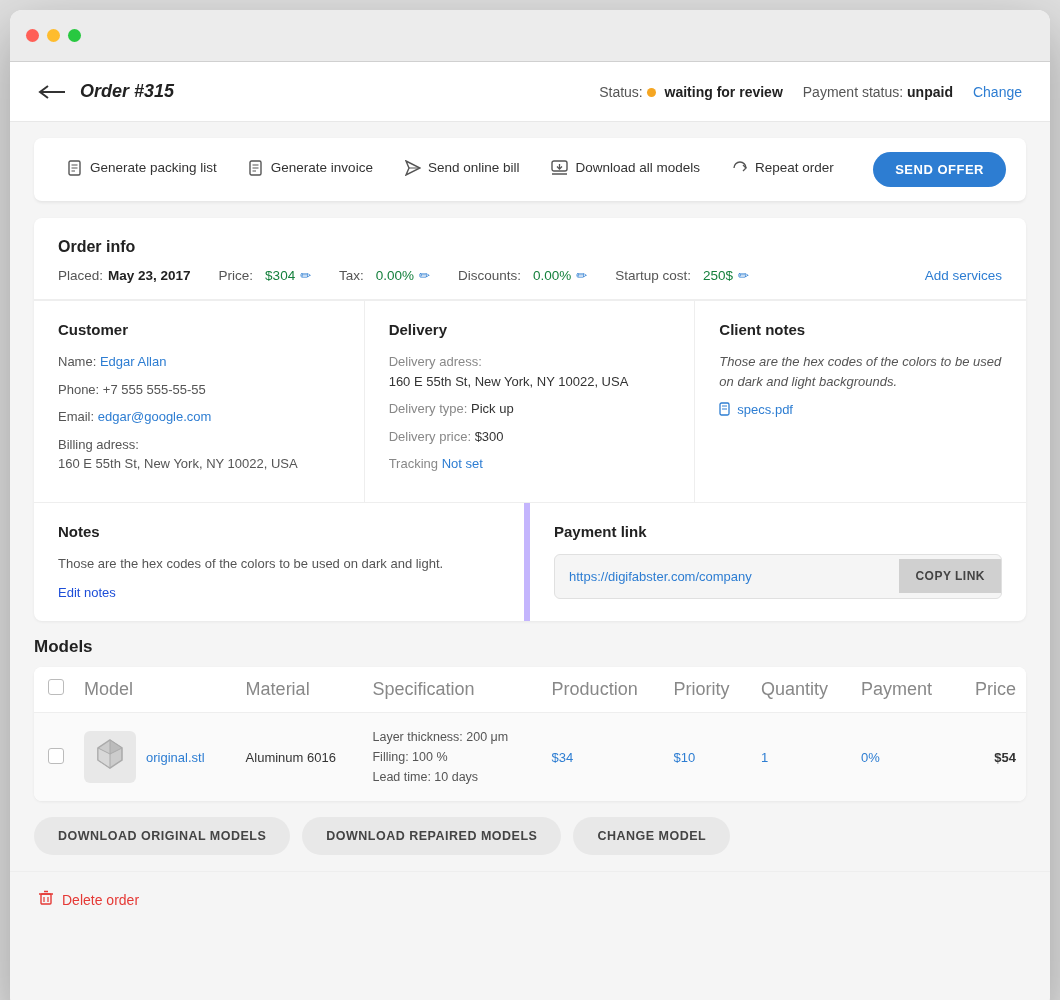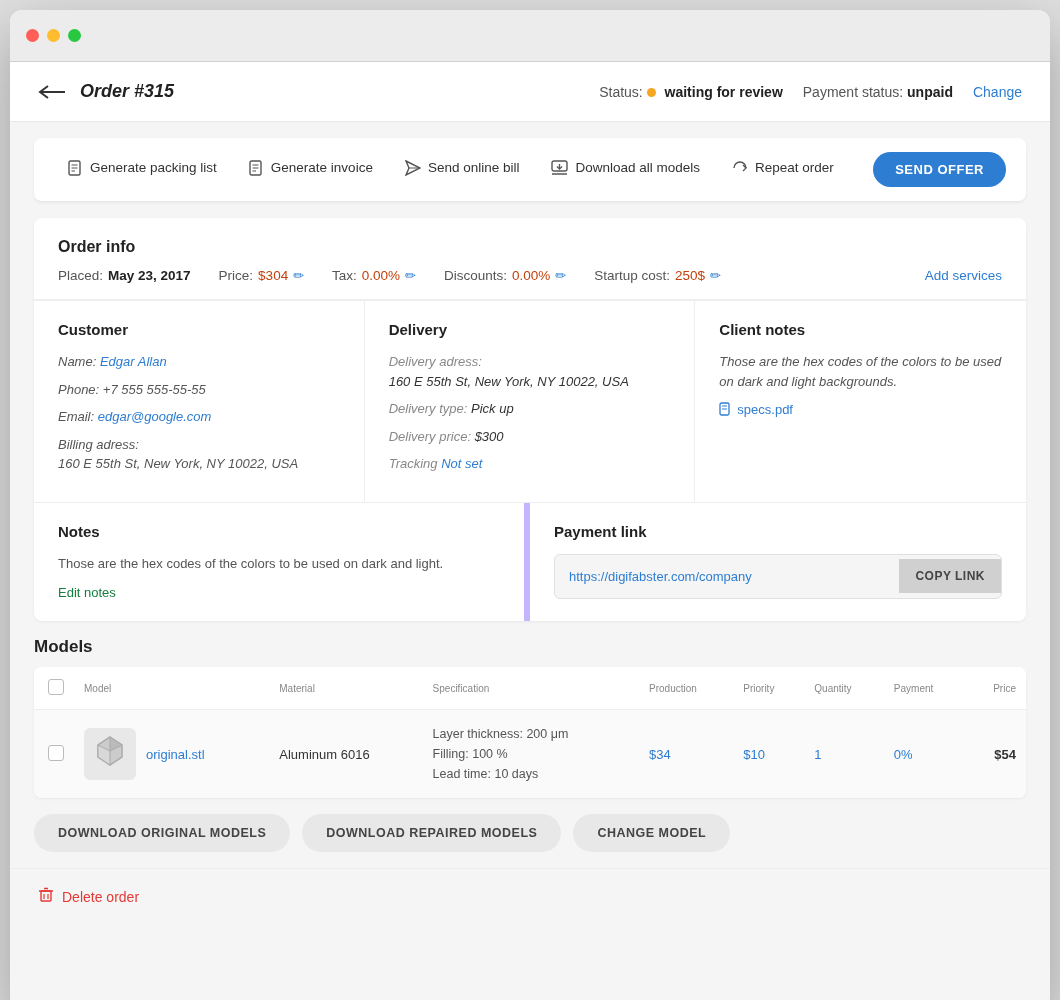--- a/index.html
+++ b/index.html
@@ -151,21 +151,21 @@
     .order-meta {
       display: flex;
       align-items: center;
       gap: 28px;
       font-size: 13.5px;
       color: #555;
       flex-wrap: wrap;
     }
     .meta-item { display: flex; align-items: center; gap: 5px; }
     .meta-item strong { color: #222; }
-    .meta-link { color: #c2410c; text-decoration: none; cursor: pointer; }
+    .meta-link { color: #15803d; text-decoration: none; cursor: pointer; margin-left: 7px; }
     .edit-icon { color: #2D7DD2; font-size: 13px; cursor: pointer; }
     .add-services-link { color: #2D7DD2; text-decoration: none; font-size: 13.5px; cursor: pointer; margin-left: auto; }
     
     .three-col {
       display: grid;
       grid-template-columns: 1fr 1fr 1fr;
       border-top: 1px solid #eee;
     }
     .col-section {
       padding: 20px 24px;
@@ -176,21 +176,20 @@
       font-size: 15px;
       font-weight: 700;
       color: #222;
       margin-bottom: 14px;
     }
     .col-row {
       font-size: 13px;
       color: #555;
       margin-bottom: 8px;
       line-height: 1.5;
-      font-style: italic;
     }
     .col-link { color: #2D7DD2; text-decoration: none; cursor: pointer; }
     .client-notes-text {
       font-size: 13px;
       color: #555;
       font-style: italic;
       line-height: 1.55;
       margin-bottom: 10px;
     }
     .specs-link {
@@ -212,21 +211,21 @@
       padding: 20px 24px;
       border-right: 6px solid #c4b5fd;
     }
     .notes-text {
       font-size: 13px;
       color: #555;
       margin-bottom: 10px;
       line-height: 1.5;
     }
     .edit-notes-link {
-      color: #15803d;
+      color: #1d4ed8;
       font-size: 13px;
       text-decoration: none;
       cursor: pointer;
     }
     .payment-section {
       padding: 20px 24px;
     }
     .payment-link-row {
       display: flex;
       align-items: center;
@@ -272,21 +271,21 @@
       border-radius: 8px;
       overflow: hidden;
       box-shadow: 0 1px 3px rgba(0,0,0,0.06);
       border-collapse: collapse;
     }
     .models-table thead tr {
       border-bottom: 1px solid #eee;
     }
     .models-table th {
       padding: 12px 10px;
-      font-size: 10px;
+      font-size: 18px;
       font-weight: 500;
       color: #888;
       text-align: left;
       background: #fff;
     }
     .models-table th:first-child { width: 40px; padding-left: 14px; }
     .models-table td {
       padding: 14px 10px;
       font-size: 13px;
       color: #333;

